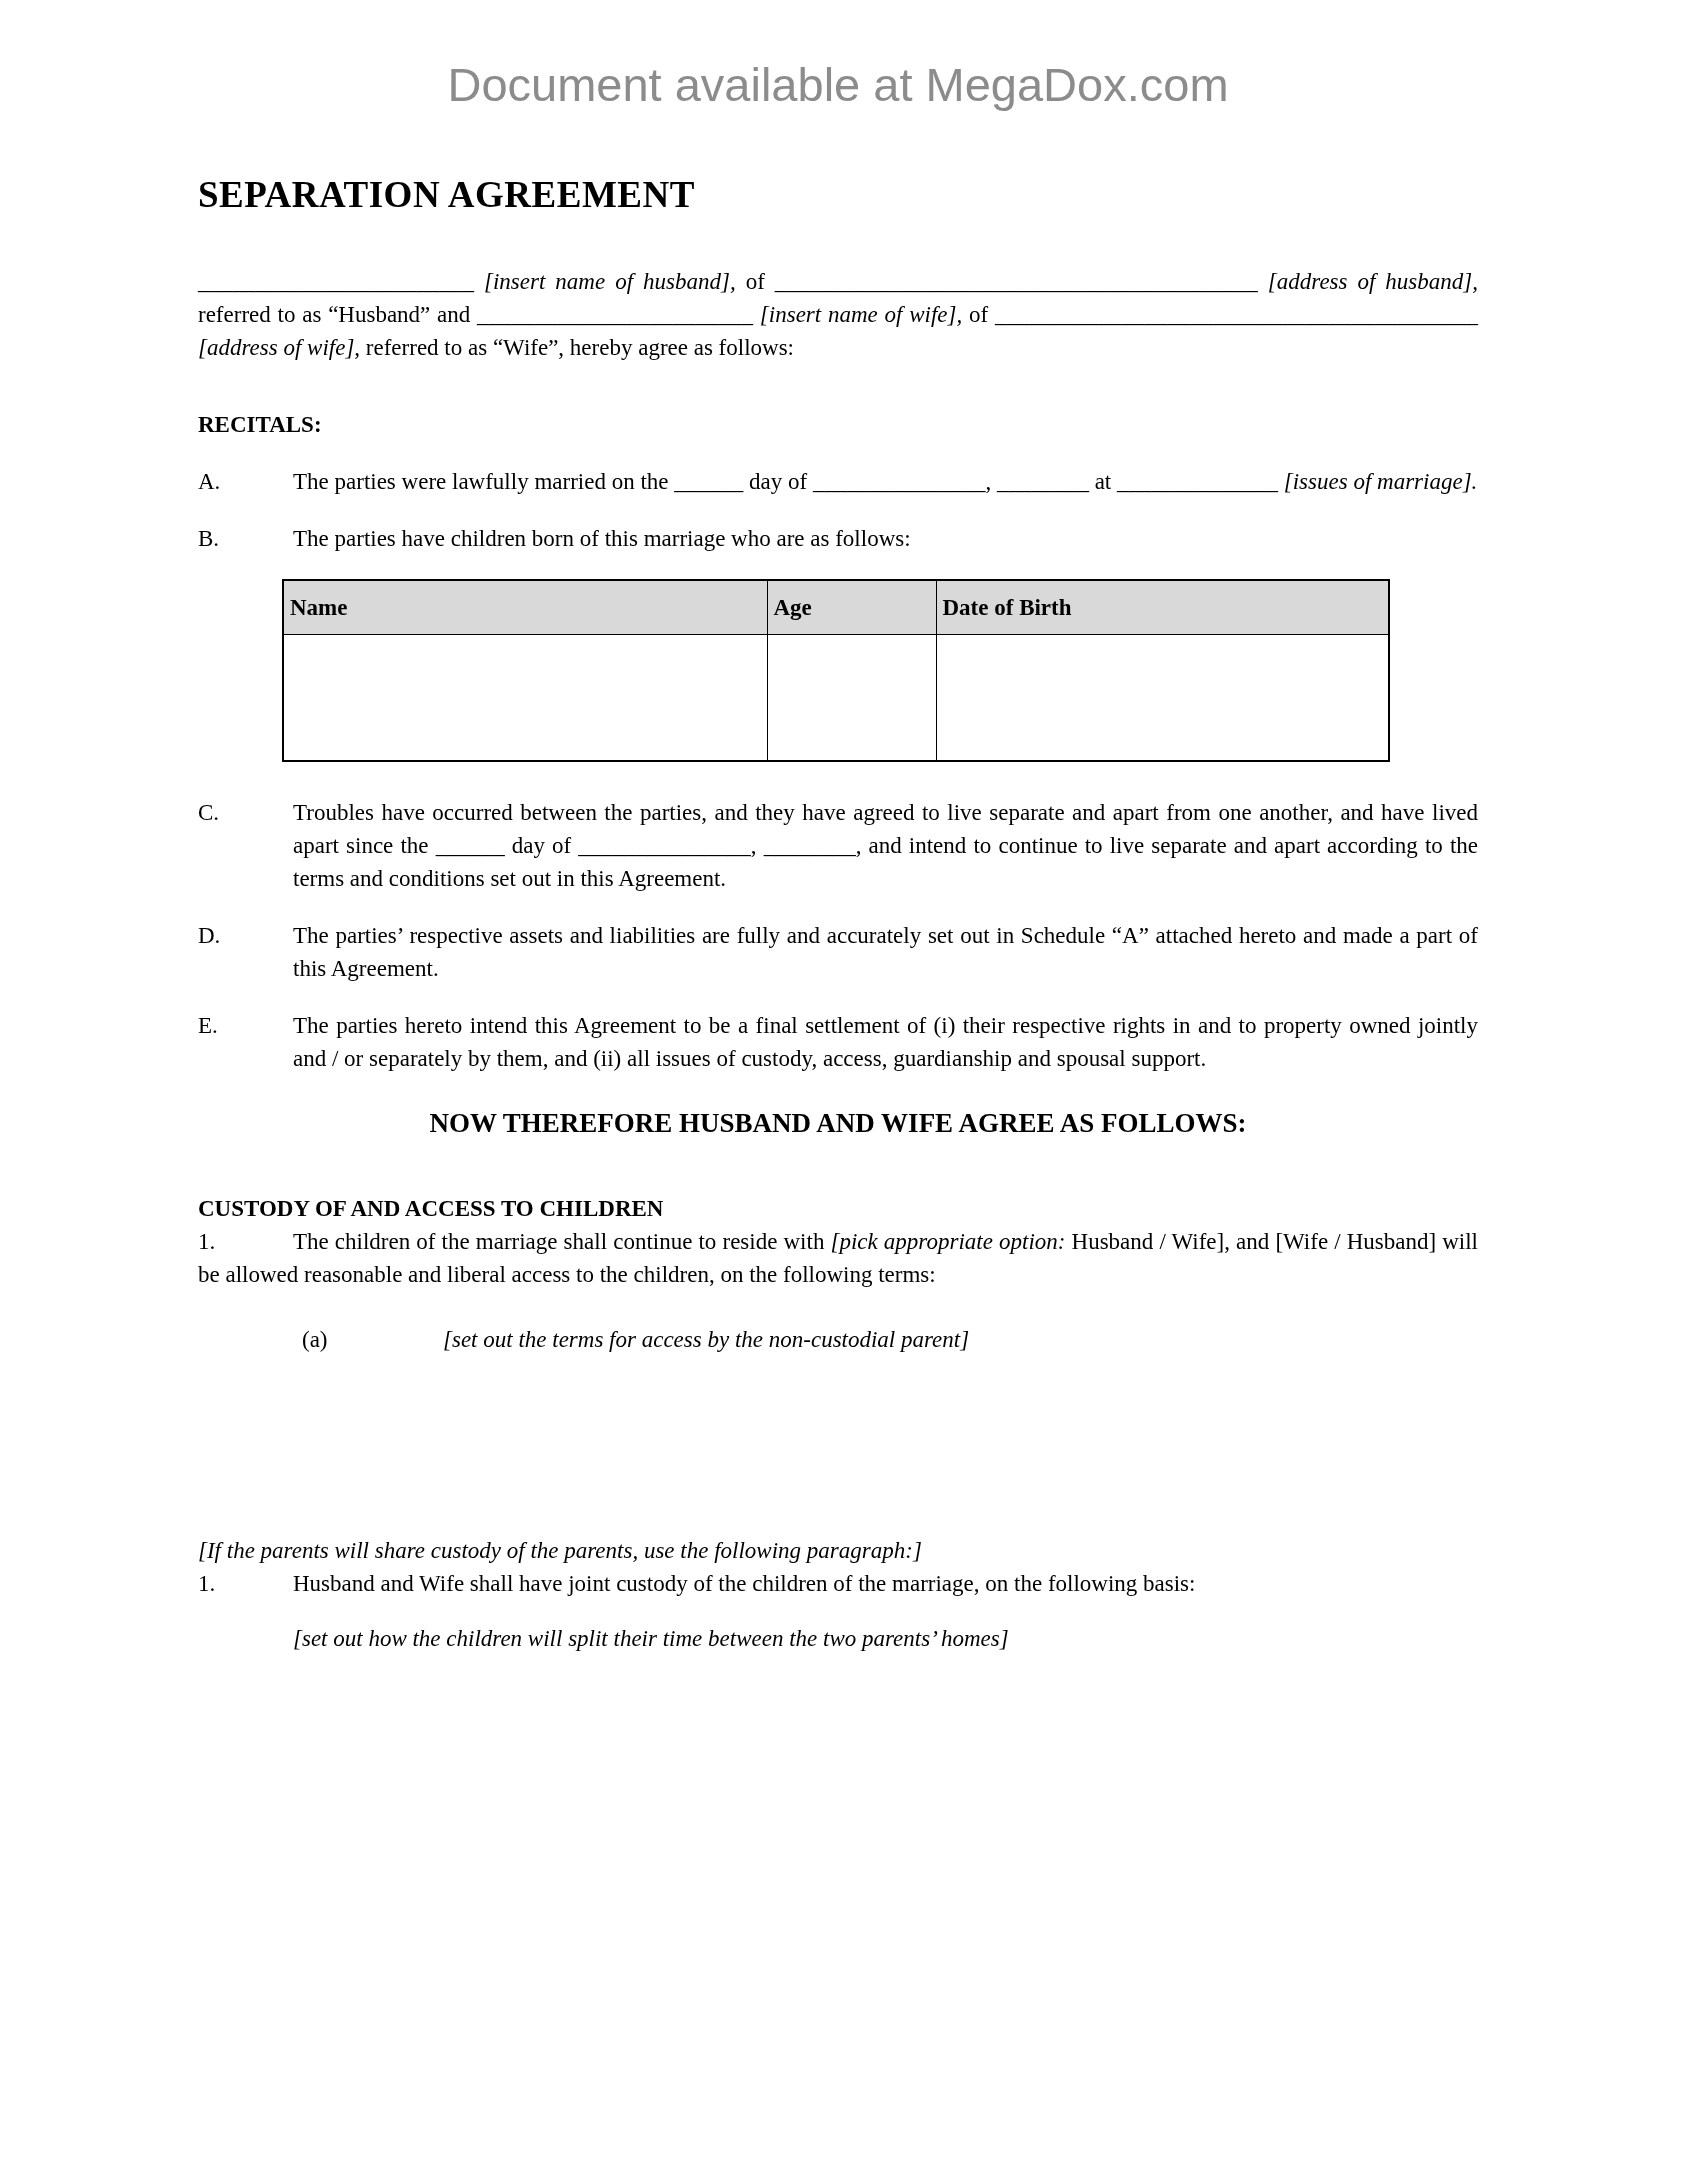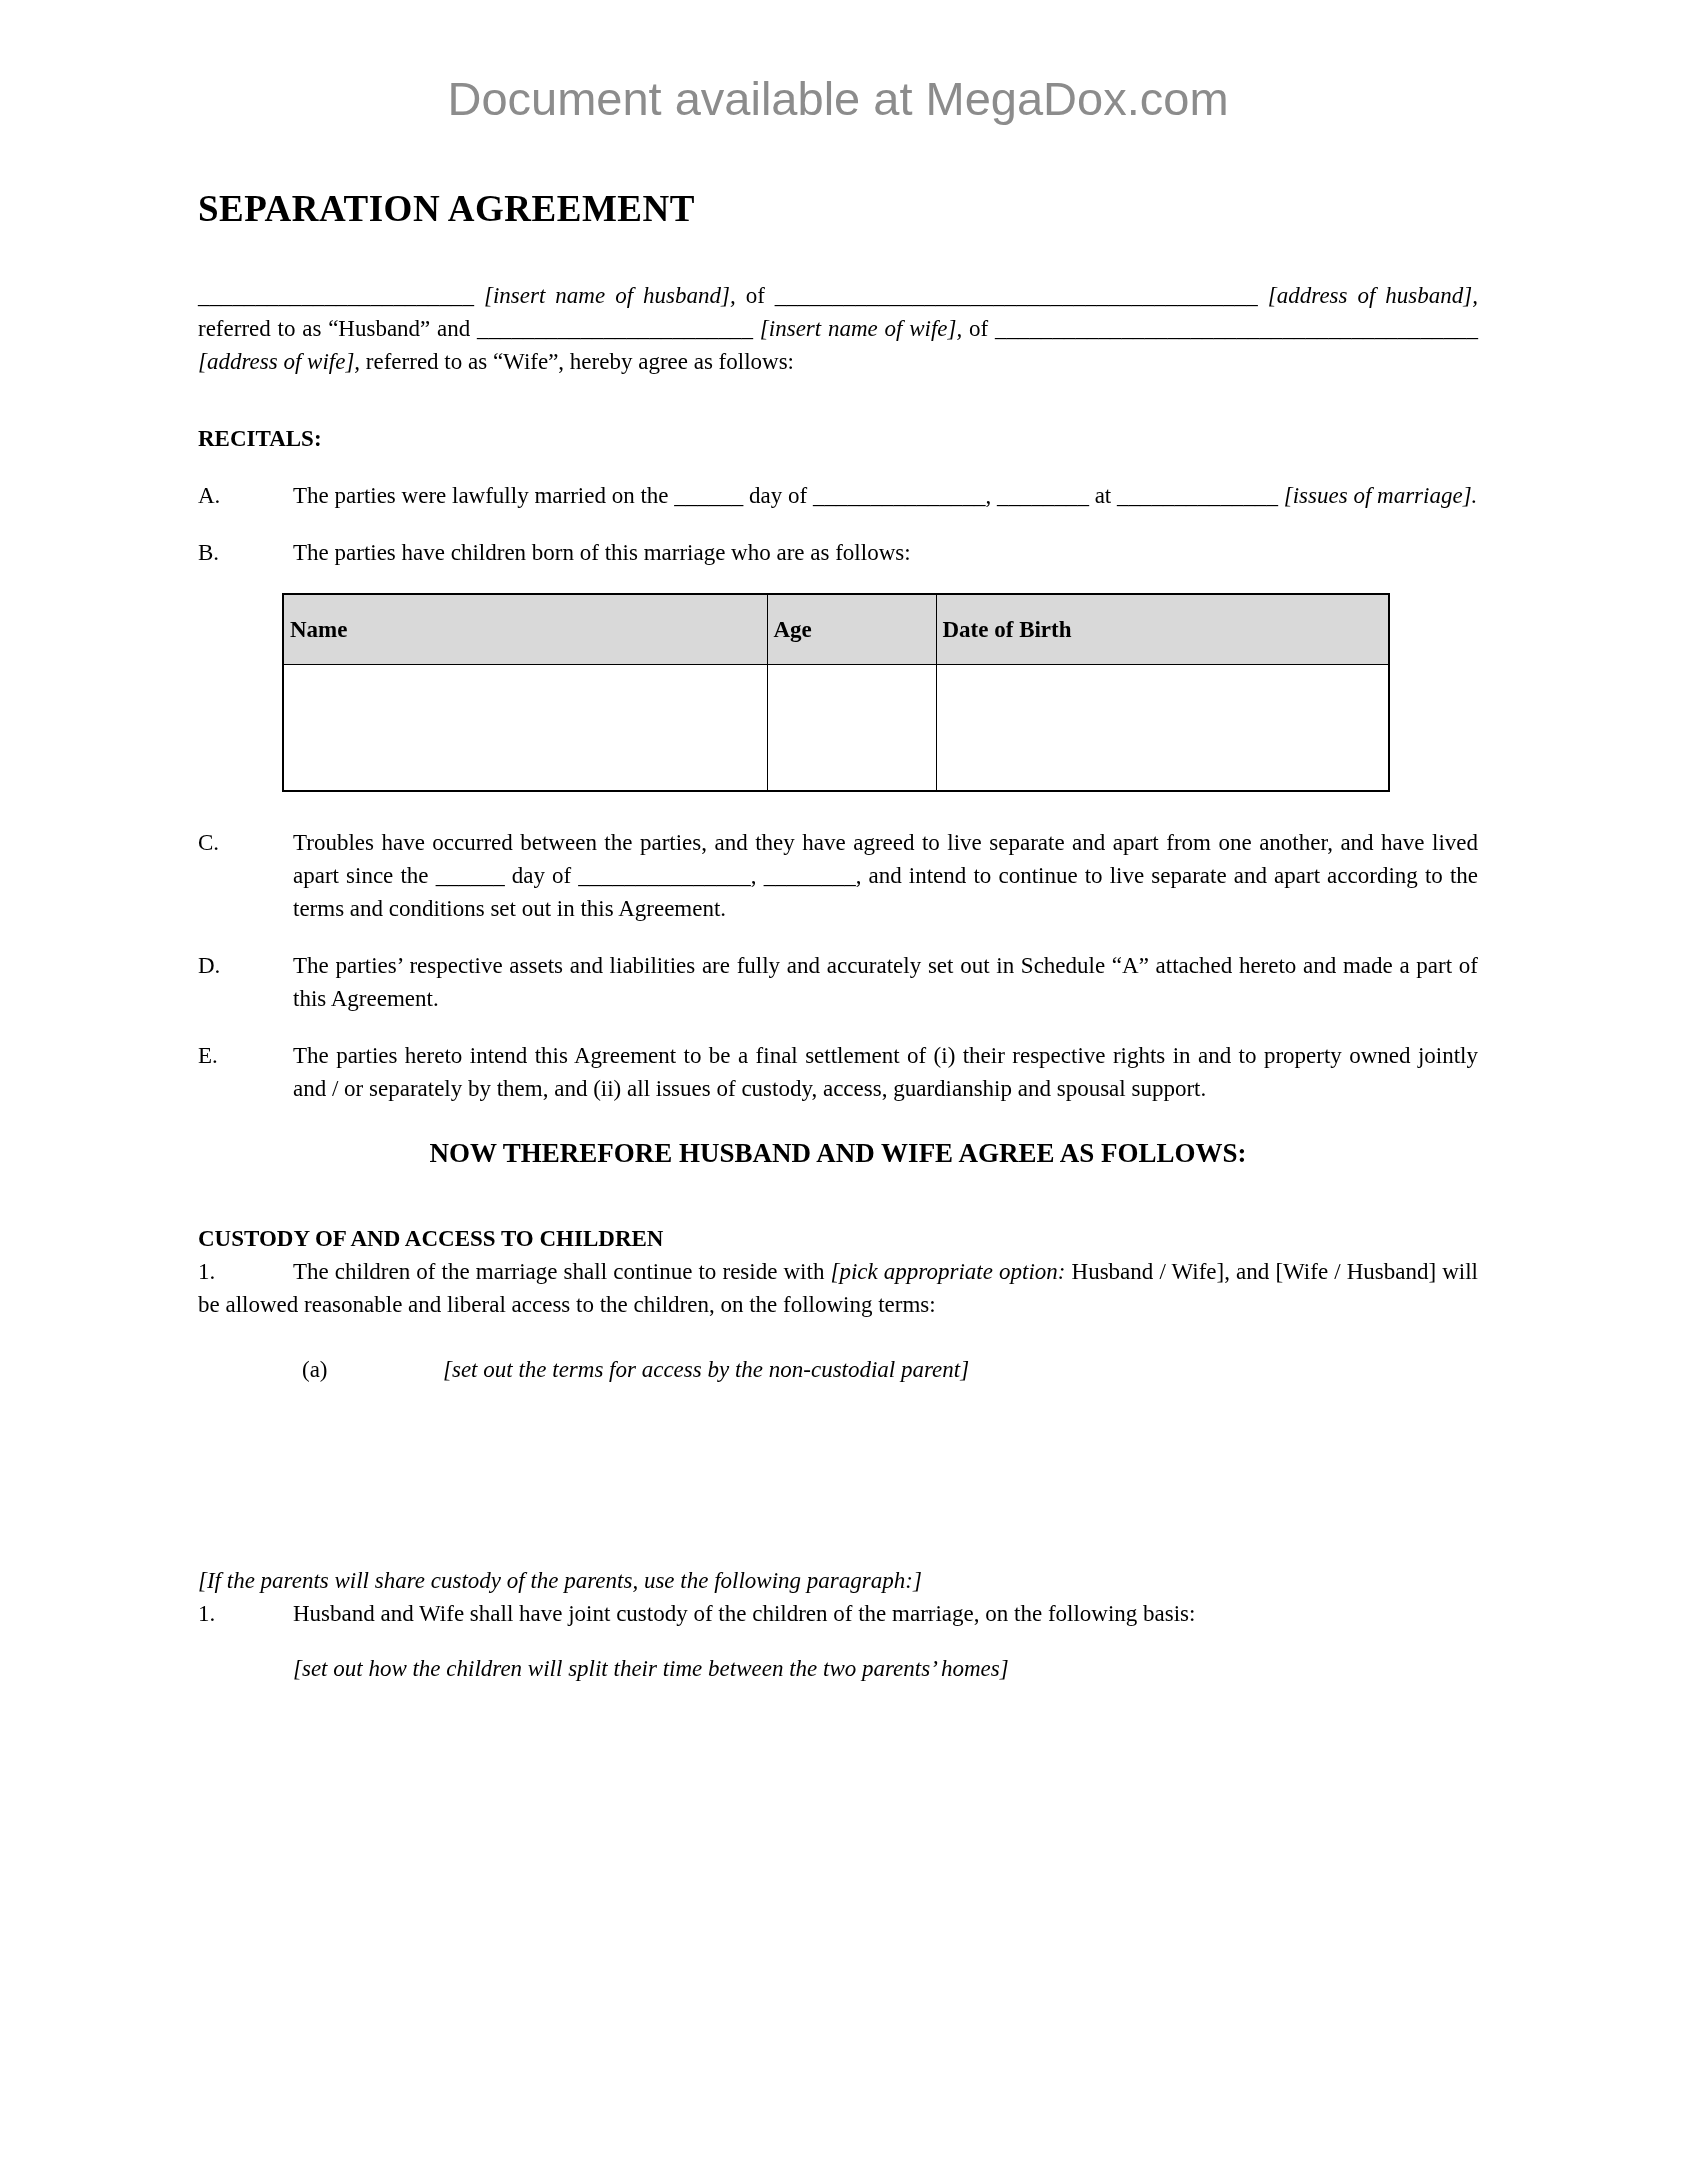--- a/index.html
+++ b/index.html
@@ -17,21 +17,21 @@
     color: #000000;
     overflow: hidden;
   }
   .watermark {
     font-family: "Liberation Sans", sans-serif;
     font-size: 47px;
     line-height: 55px;
     font-weight: 400;
     color: #8c8c8c;
     text-align: center;
-    margin: 14px 0 0;
+    margin: 0 0 0;
   }
   .doc-title {
     text-align: left;
     font-weight: bold;
     font-size: 37px;
     line-height: 44px;
     margin: 61px 0 0;
     letter-spacing: 0.5px;
   }
   .intro { margin: 48px 0 0; text-align: justify; }
@@ -45,21 +45,21 @@
     width: 1107px;
     border: 2px solid #000;
     table-layout: fixed;
   }
   .children-table th, .children-table td { border: 1px solid #000; }
   .children-table th {
     background: #d9d9d9;
     text-align: left;
     font-weight: bold;
     font-size: 23px;
-    padding: 18px 6px;
+    padding: 10px 6px;
     height: 32px;
     box-sizing: border-box;
   }
   .children-table td { height: 123px; }
   .col-name { width: 484px; }
   .col-age { width: 169px; }
   .col-dob { width: 453px; }
   .h-agree { text-align: center; font-weight: bold; font-size: 27px; line-height: 36px; margin: 30px 0 0; }
   .h-custody { font-weight: bold; margin: 51px 0 0; }
   .note { font-style: italic; margin: 12px 0 0; }

